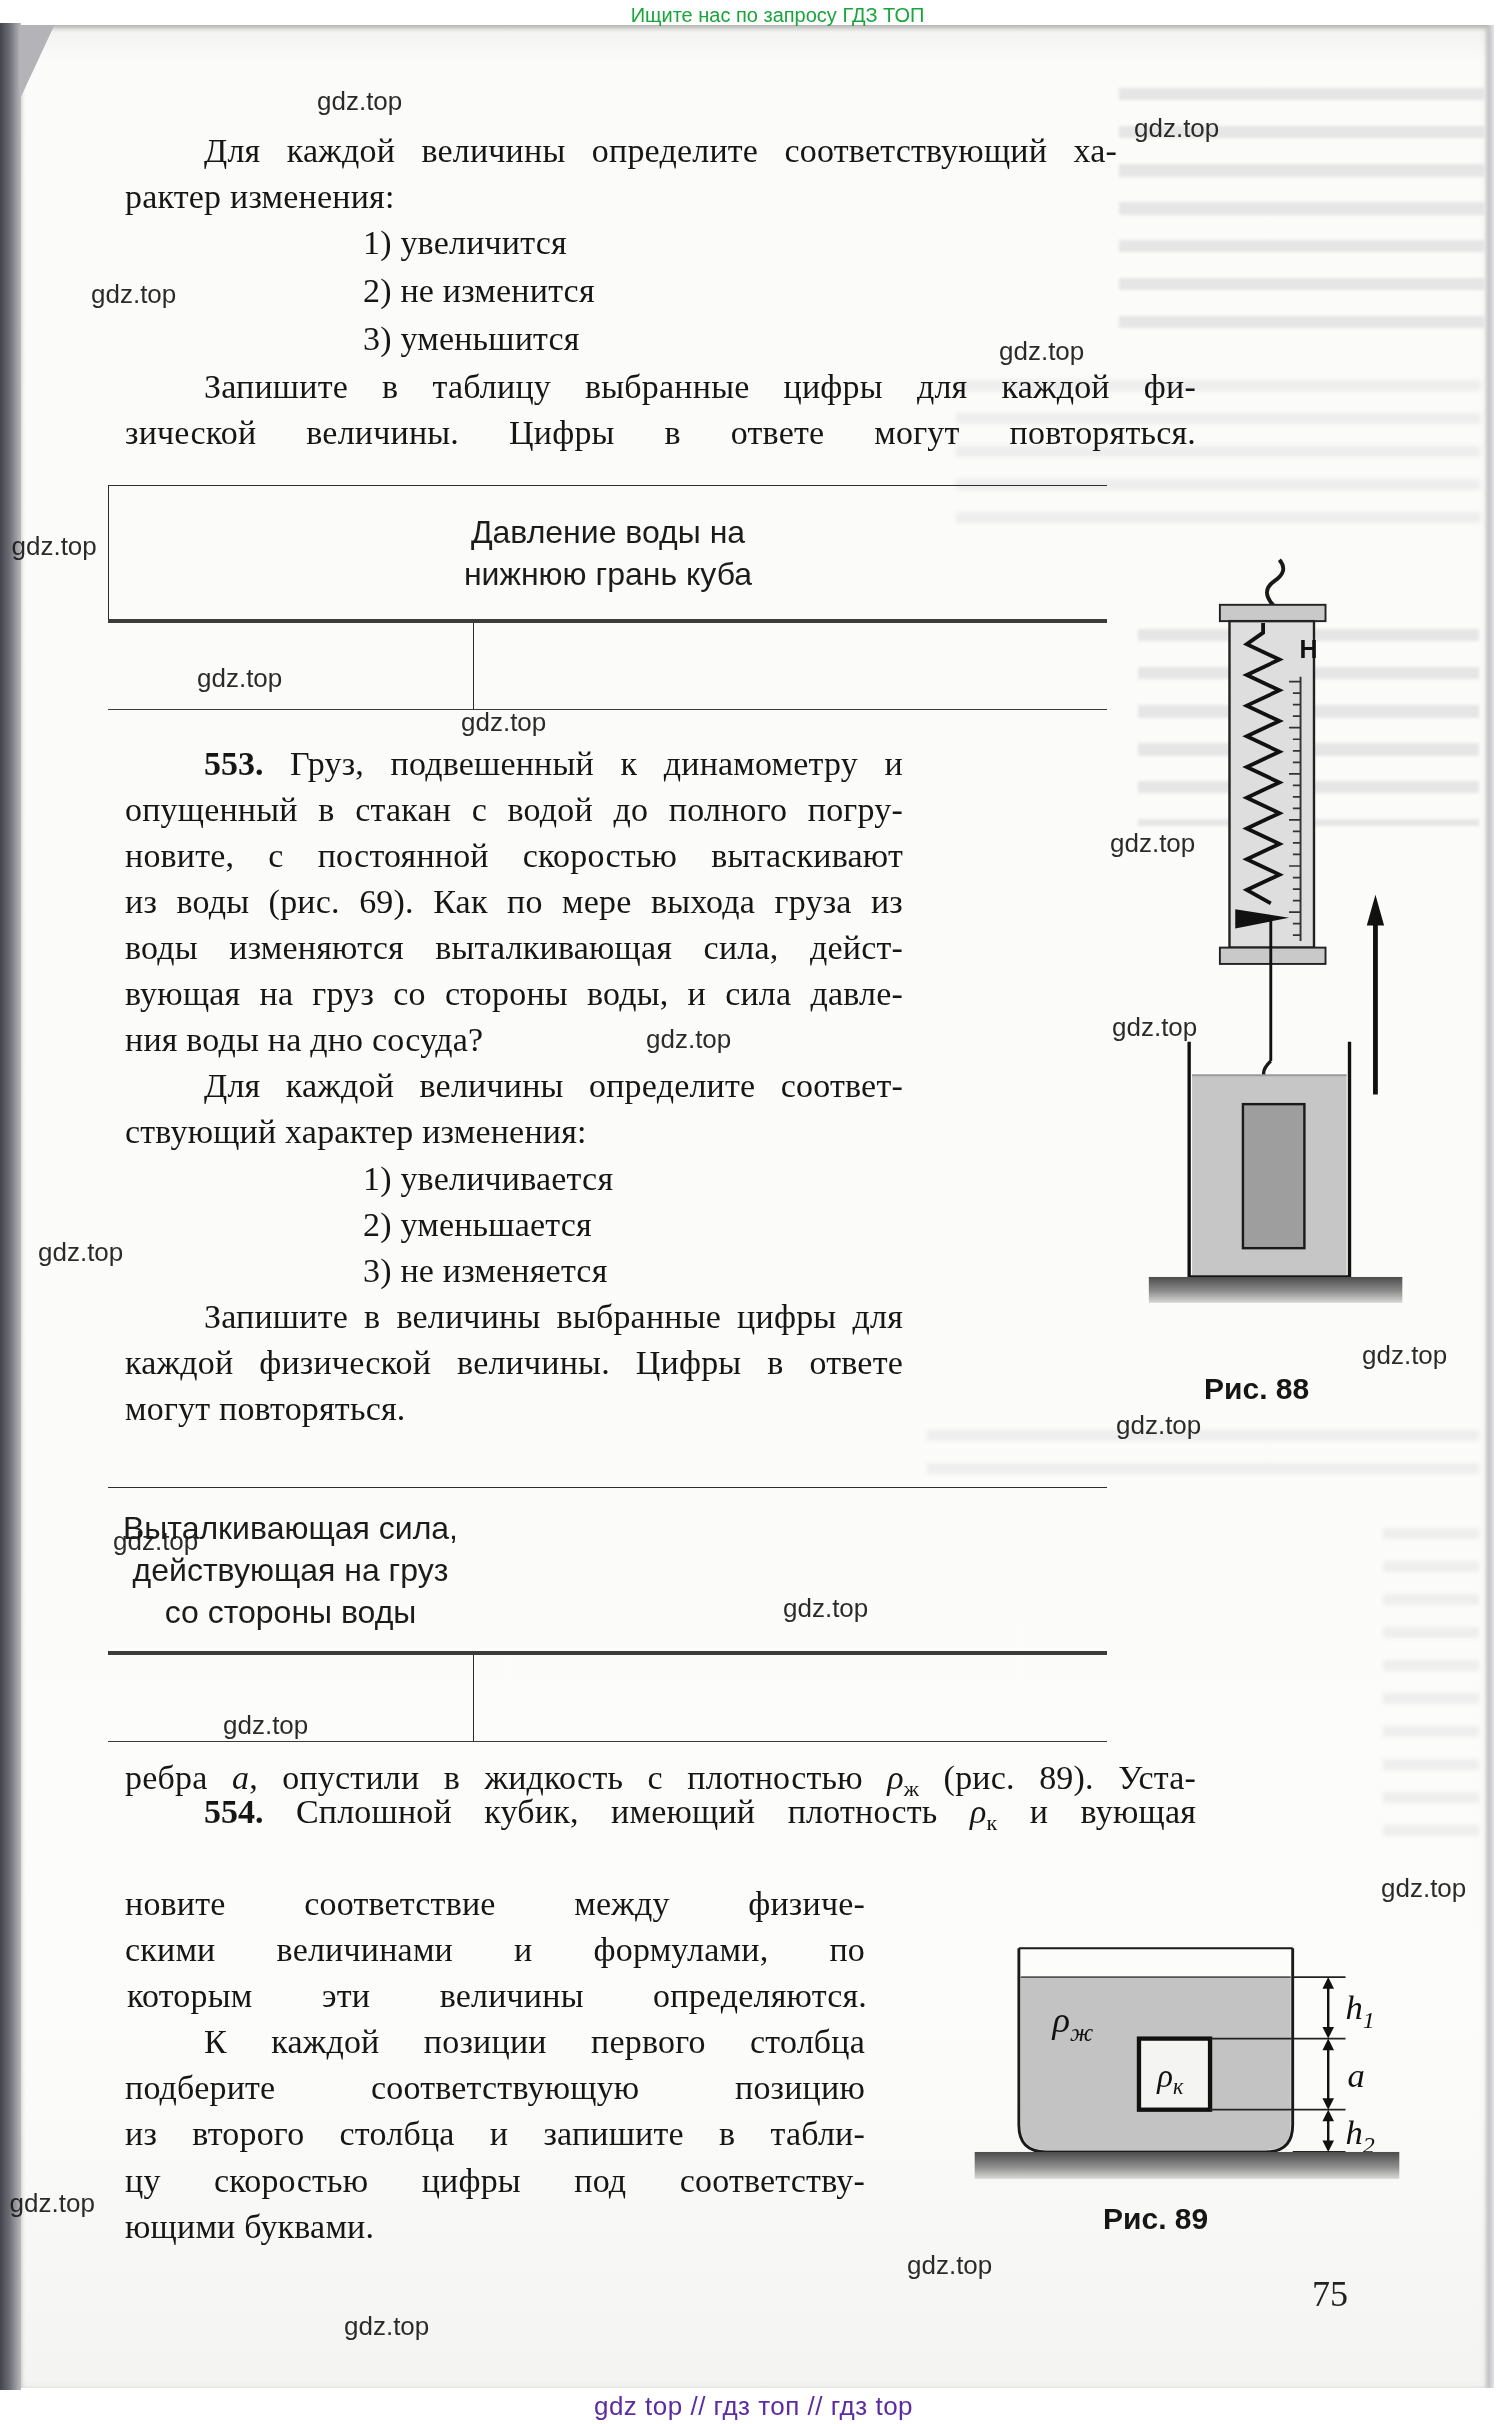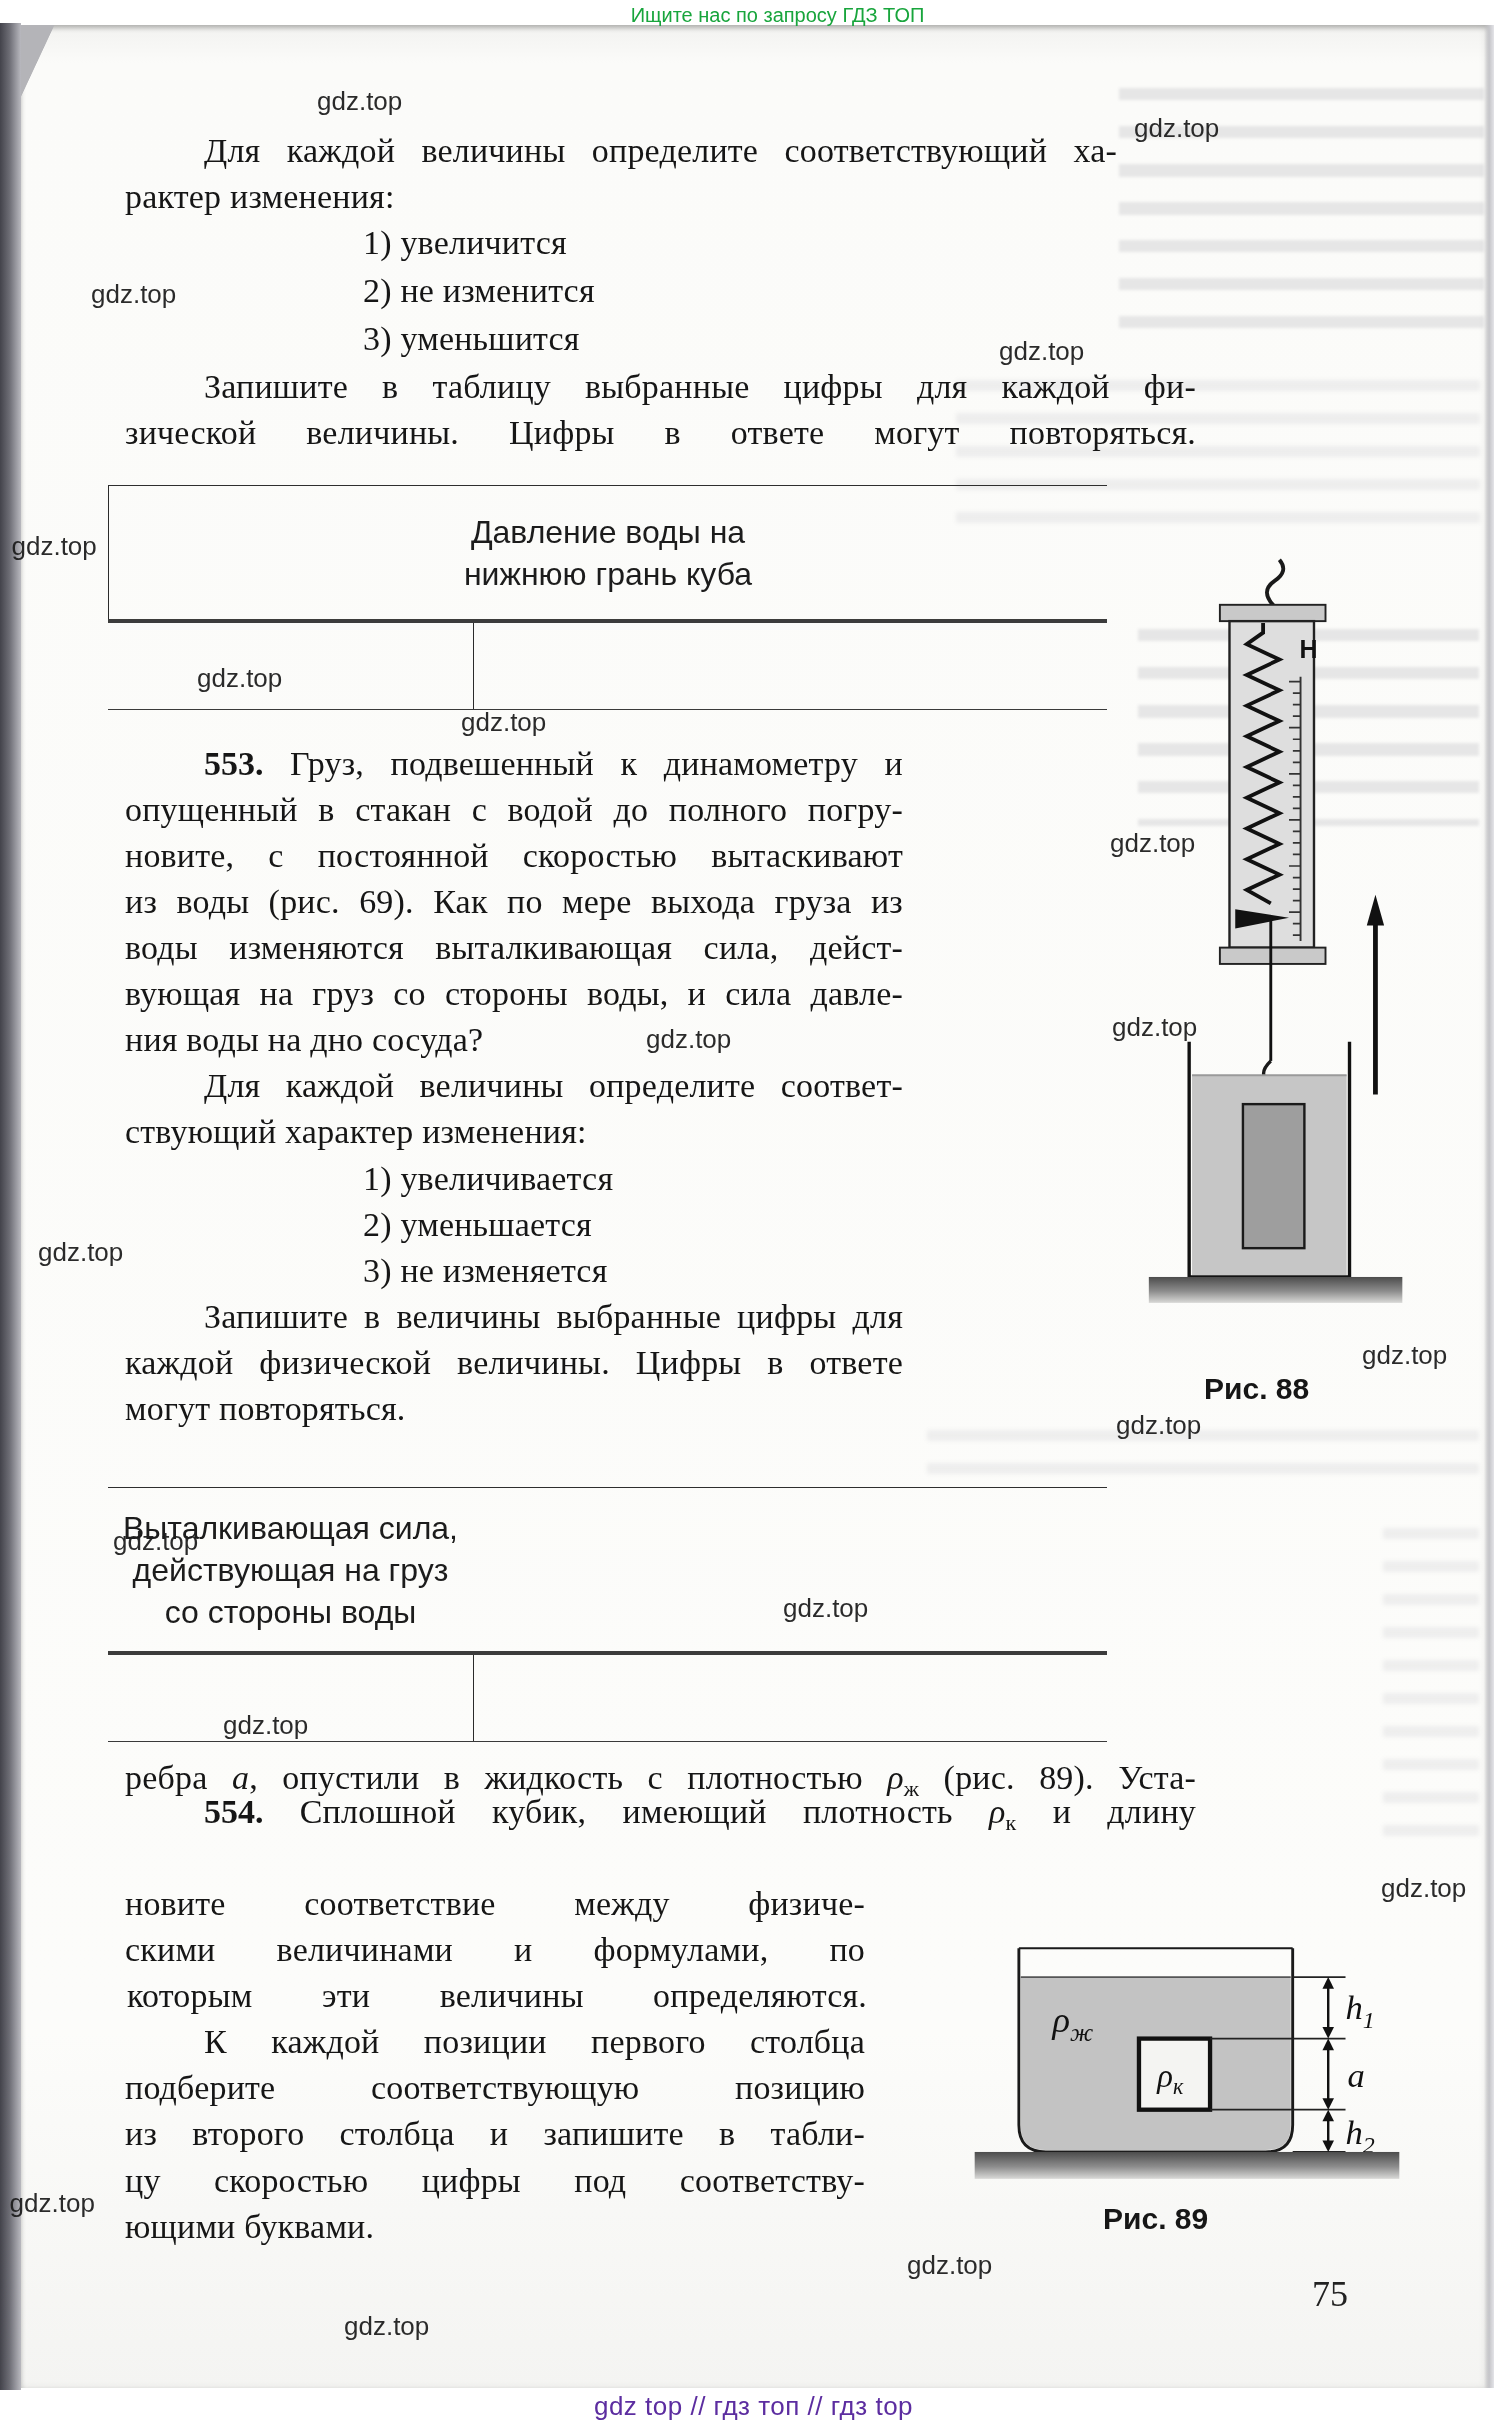--- a/index.html
+++ b/index.html
@@ -211,21 +211,21 @@
         <div>со стороны воды</div>
       </div>
     </div>
   </div>
   <div class="ans" style="height:86px">
     <div class="c1"></div>
     <div class="c2"></div>
   </div>
 </div>
 
-<div class="tl just" style="left:204px;top:1793px;width:992px"><span class="num">554.</span><span> Сплошной кубик, имеющий плотность </span><span class="it">ρ</span><sub class="s">к</sub><span> и длину</span></div>
+<div class="tl just" style="left:204px;top:1793px;width:992px"><span class="num">554.</span><span> Сплошной кубик, имеющий плотность </span><span class="it">ρ</span><sub class="s">к</sub><span> и вующая</span></div>
 <div class="tl just" style="left:125px;top:1759px;width:1071px"><span>ребра </span><span class="it">a</span><span>, опустили в жидкость с плотностью </span><span class="it">ρ</span><sub class="s">ж</sub><span> (рис. 89). Уста-</span></div>
 <div class="tl just" style="left:125px;top:1885px;width:740px">новите соответствие между физиче-</div>
 <div class="tl just" style="left:125px;top:1931px;width:740px">скими величинами и формулами, по</div>
 <div class="tl just" style="left:127px;top:1977px;width:740px">которым эти величины определяются.</div>
 <div class="tl just" style="left:204px;top:2023px;width:661px">К каждой позиции первого столбца</div>
 <div class="tl just" style="left:125px;top:2069px;width:740px">подберите соответствующую позицию</div>
 <div class="tl just" style="left:125px;top:2115px;width:740px">из второго столбца и запишите в табли-</div>
 <div class="tl just" style="left:125px;top:2162px;width:740px">цу скоростью цифры под соответству-</div>
 <div class="tl" style="left:125px;top:2208px">ющими буквами.</div>
 

